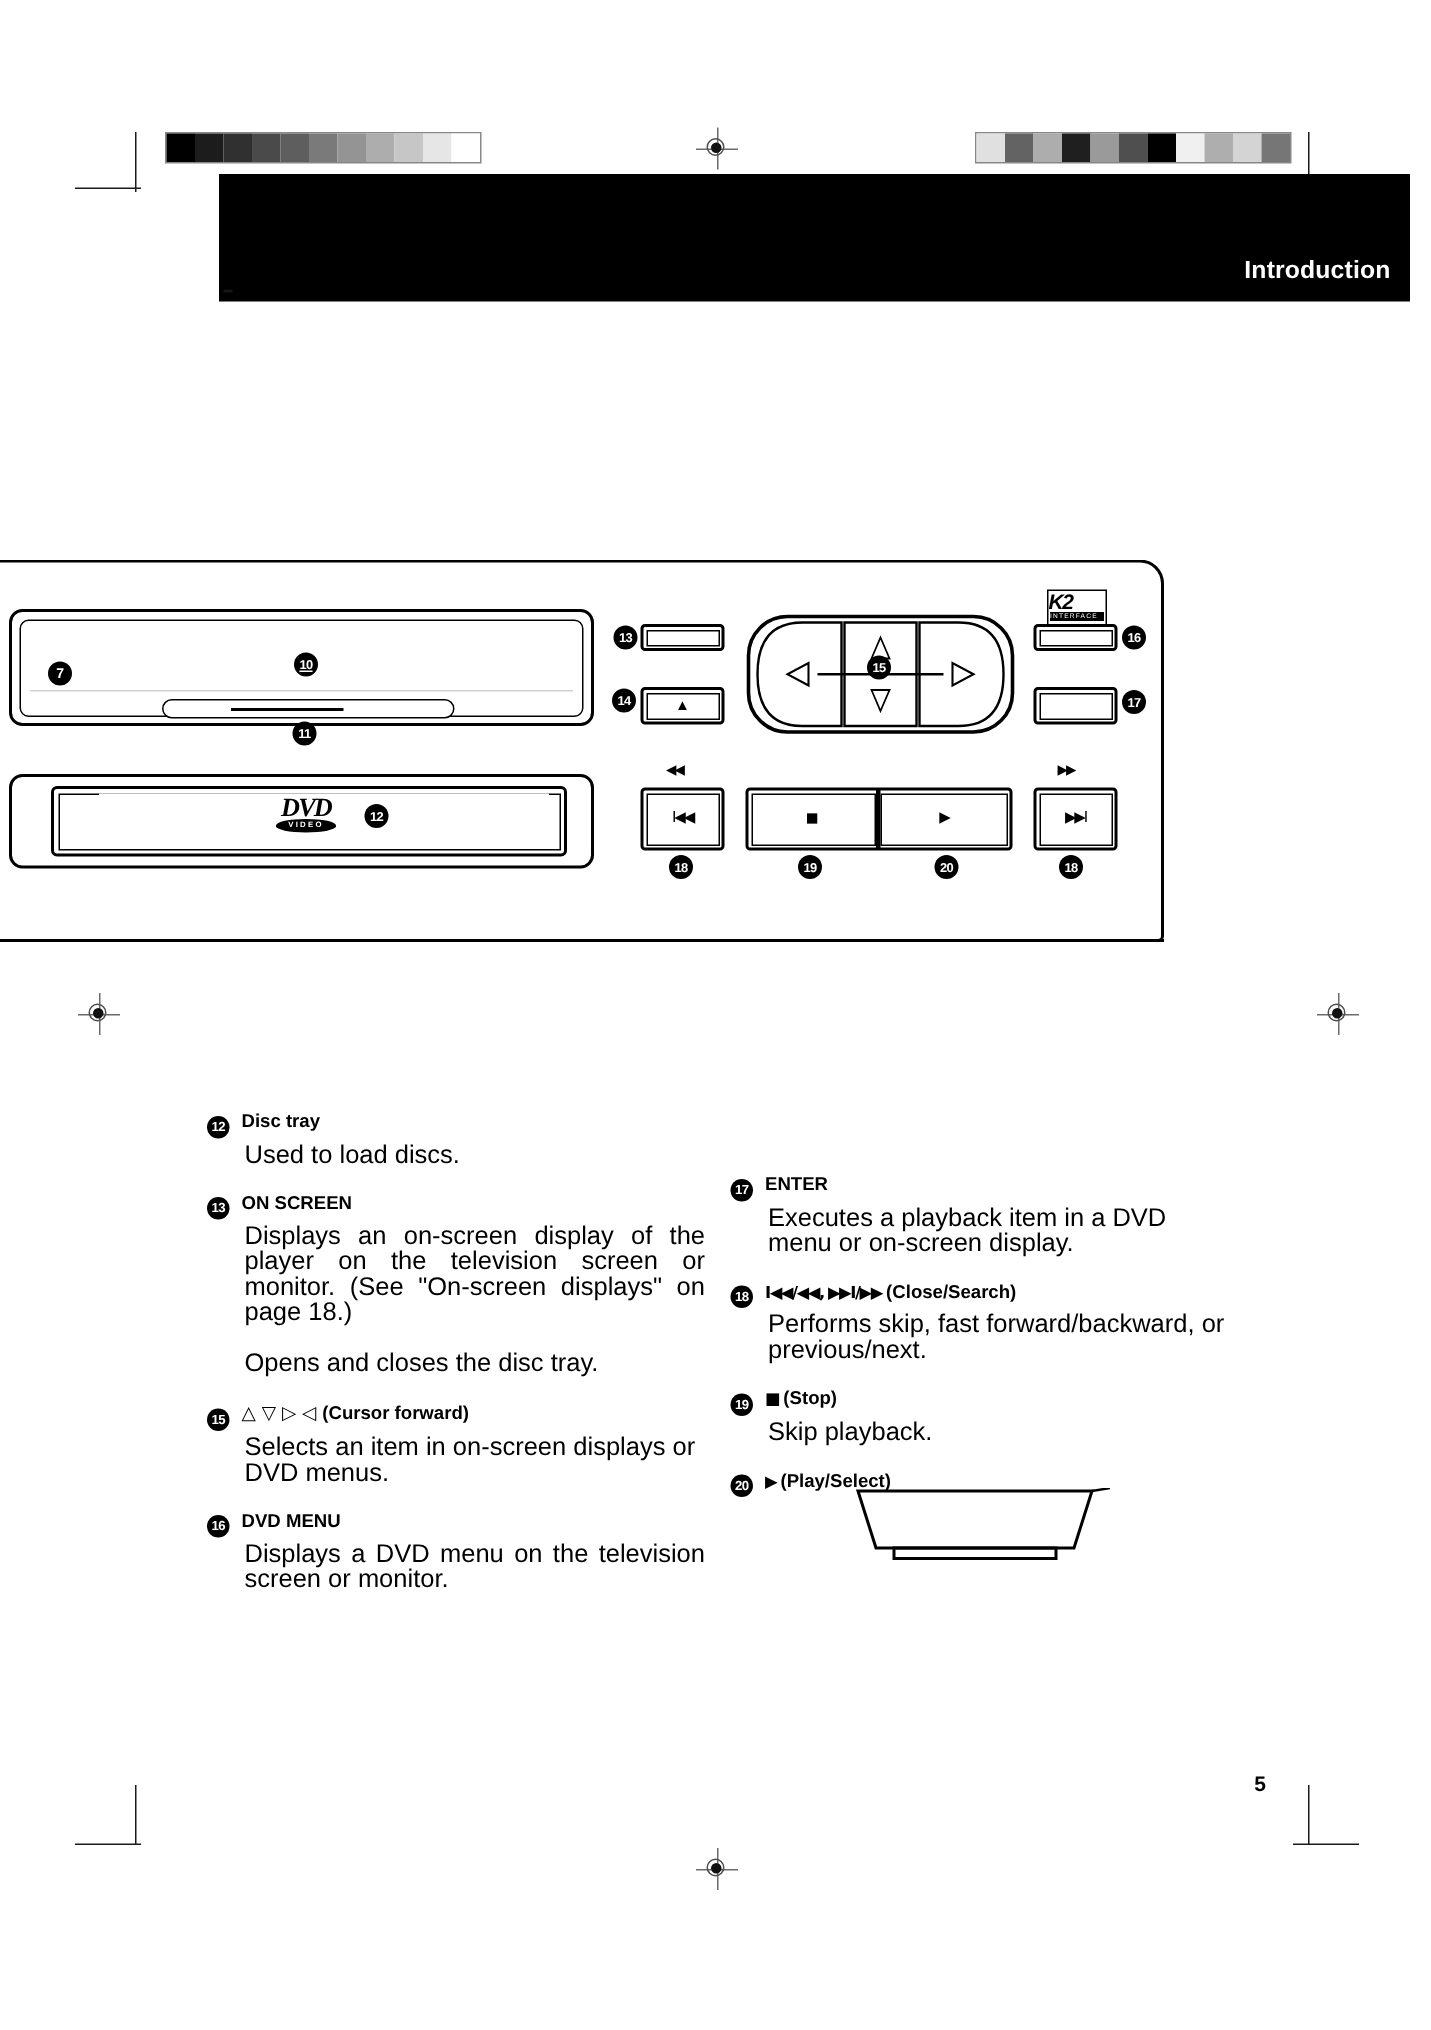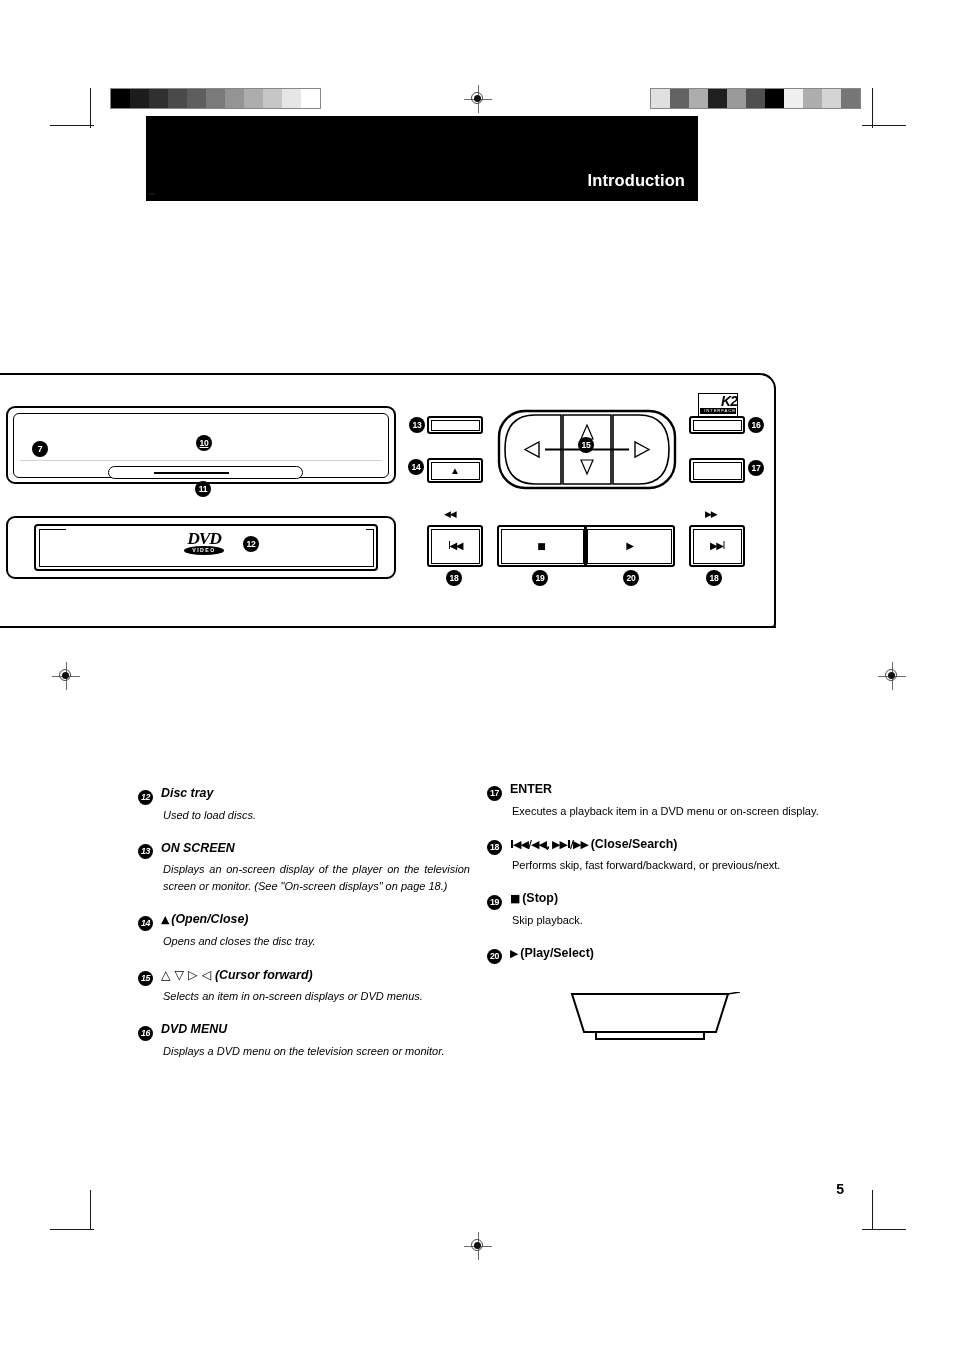--- a/index.html
+++ b/index.html
@@ -244,21 +244,21 @@
   }
 
   
   .k2-logo {
     position: absolute;
     left: 698px; top: 393px;
     width: 40px; height: 24px;
     border: 1.6px solid #000;
     box-sizing: border-box;
     background: #fff;
-    text-align: right;
+    text-align: left;
   }
   .k2-logo .k2-word {
     display: block;
     font-family: "Liberation Sans", sans-serif;
     font-weight: bold;
     font-style: italic;
     font-size: 14px;
     line-height: 14px;
     letter-spacing: -1px;
   }
@@ -297,21 +297,21 @@
     font-family: "Liberation Sans", sans-serif;
     letter-spacing: -0.4px;
   }
   .bullet.small { font-size: 8.6px; }
 
   
   .foot { position: absolute; left: 560px; top: 622px; width: 180px; height: 52px; }
 
   
   .copy-col { position: absolute; width: 332px; }
-  .col-left { left: 138px; top: 786px; font-style: italic; }
+  .col-left { left: 138px; top: 740px; }
   .col-right { left: 487px; top: 782px; }
 
   .entry { margin-bottom: 17px; position: relative; }
   .entry-head {
     font-size: 12.4px;
     font-weight: bold;
     line-height: 15px;
     padding-left: 25px;
     text-indent: -25px;
     margin-bottom: 2px;
@@ -336,21 +336,21 @@
     font-family: "DejaVu Sans", sans-serif;
     font-weight: normal;
   }
   .entry-head .glyph-b {
     font-family: "DejaVu Sans", sans-serif;
     font-weight: bold;
     letter-spacing: -1px;
     font-size: 11px;
   }
   .entry-body {
-    font-size: 11px;
+    font-size: 17px;
     line-height: 17px;
     padding-left: 25px;
   }
   .entry-body.justify { text-align: justify; }
 
   
   .page-num {
     position: absolute;
     right: 110px; top: 1181px;
     font-size: 14px;
@@ -416,21 +416,21 @@
       <div class="sw" style="background: rgb(31, 31, 31);"></div>
       <div class="sw" style="background: rgb(154, 154, 154);"></div>
       <div class="sw" style="background: rgb(79, 79, 79);"></div>
       <div class="sw" style="background: rgb(0, 0, 0);"></div>
       <div class="sw" style="background: rgb(240, 240, 240);"></div>
       <div class="sw" style="background: rgb(174, 174, 174);"></div>
       <div class="sw" style="background: rgb(212, 212, 212);"></div>
       <div class="sw" style="background: rgb(118, 118, 118);"></div>
     </div>
 
-  <div class="banner" style="left:146px; top:116px; width:552px; height:85px;">
+  <div class="banner" style="left:146px; top:116px; width:794px; height:85px;">
     <div class="banner-nub"></div>
     <div class="banner-title">Introduction</div>
   </div>
 
   <div class="device-wrap">
 
     <div class="chassis"></div>
     <div class="chassis-baseline"></div>
 
     <div class="display-outer">
@@ -542,21 +542,20 @@
   <div class="copy-col col-left" id="col-left">
       <div class="entry">
         <div class="entry-head"><span class="hb">12</span><span>Disc tray</span></div>
         <div class="entry-body">Used to load discs.</div>
       </div>
       <div class="entry">
         <div class="entry-head"><span class="hb">13</span><span>ON SCREEN</span></div>
         <div class="entry-body justify">Displays an on-screen display of the player on the television screen or monitor. (See "On-screen displays" on page 18.)</div>
       </div>
       <div class="entry">
-        <div class="entry-head"><span class="hb">14</span><span class="glyph-b">▲ </span><span>(Open/Close)</span></div>
         <div class="entry-body">Opens and closes the disc tray.</div>
       </div>
       <div class="entry">
         <div class="entry-head"><span class="hb">15</span><span class="glyph">△ ▽ ▷ ◁ </span><span>(Cursor forward)</span></div>
         <div class="entry-body">Selects an item in on-screen displays or DVD menus.</div>
       </div>
       <div class="entry">
         <div class="entry-head"><span class="hb">16</span><span>DVD MENU</span></div>
         <div class="entry-body justify">Displays a DVD menu on the television screen or monitor.</div>
       </div>

